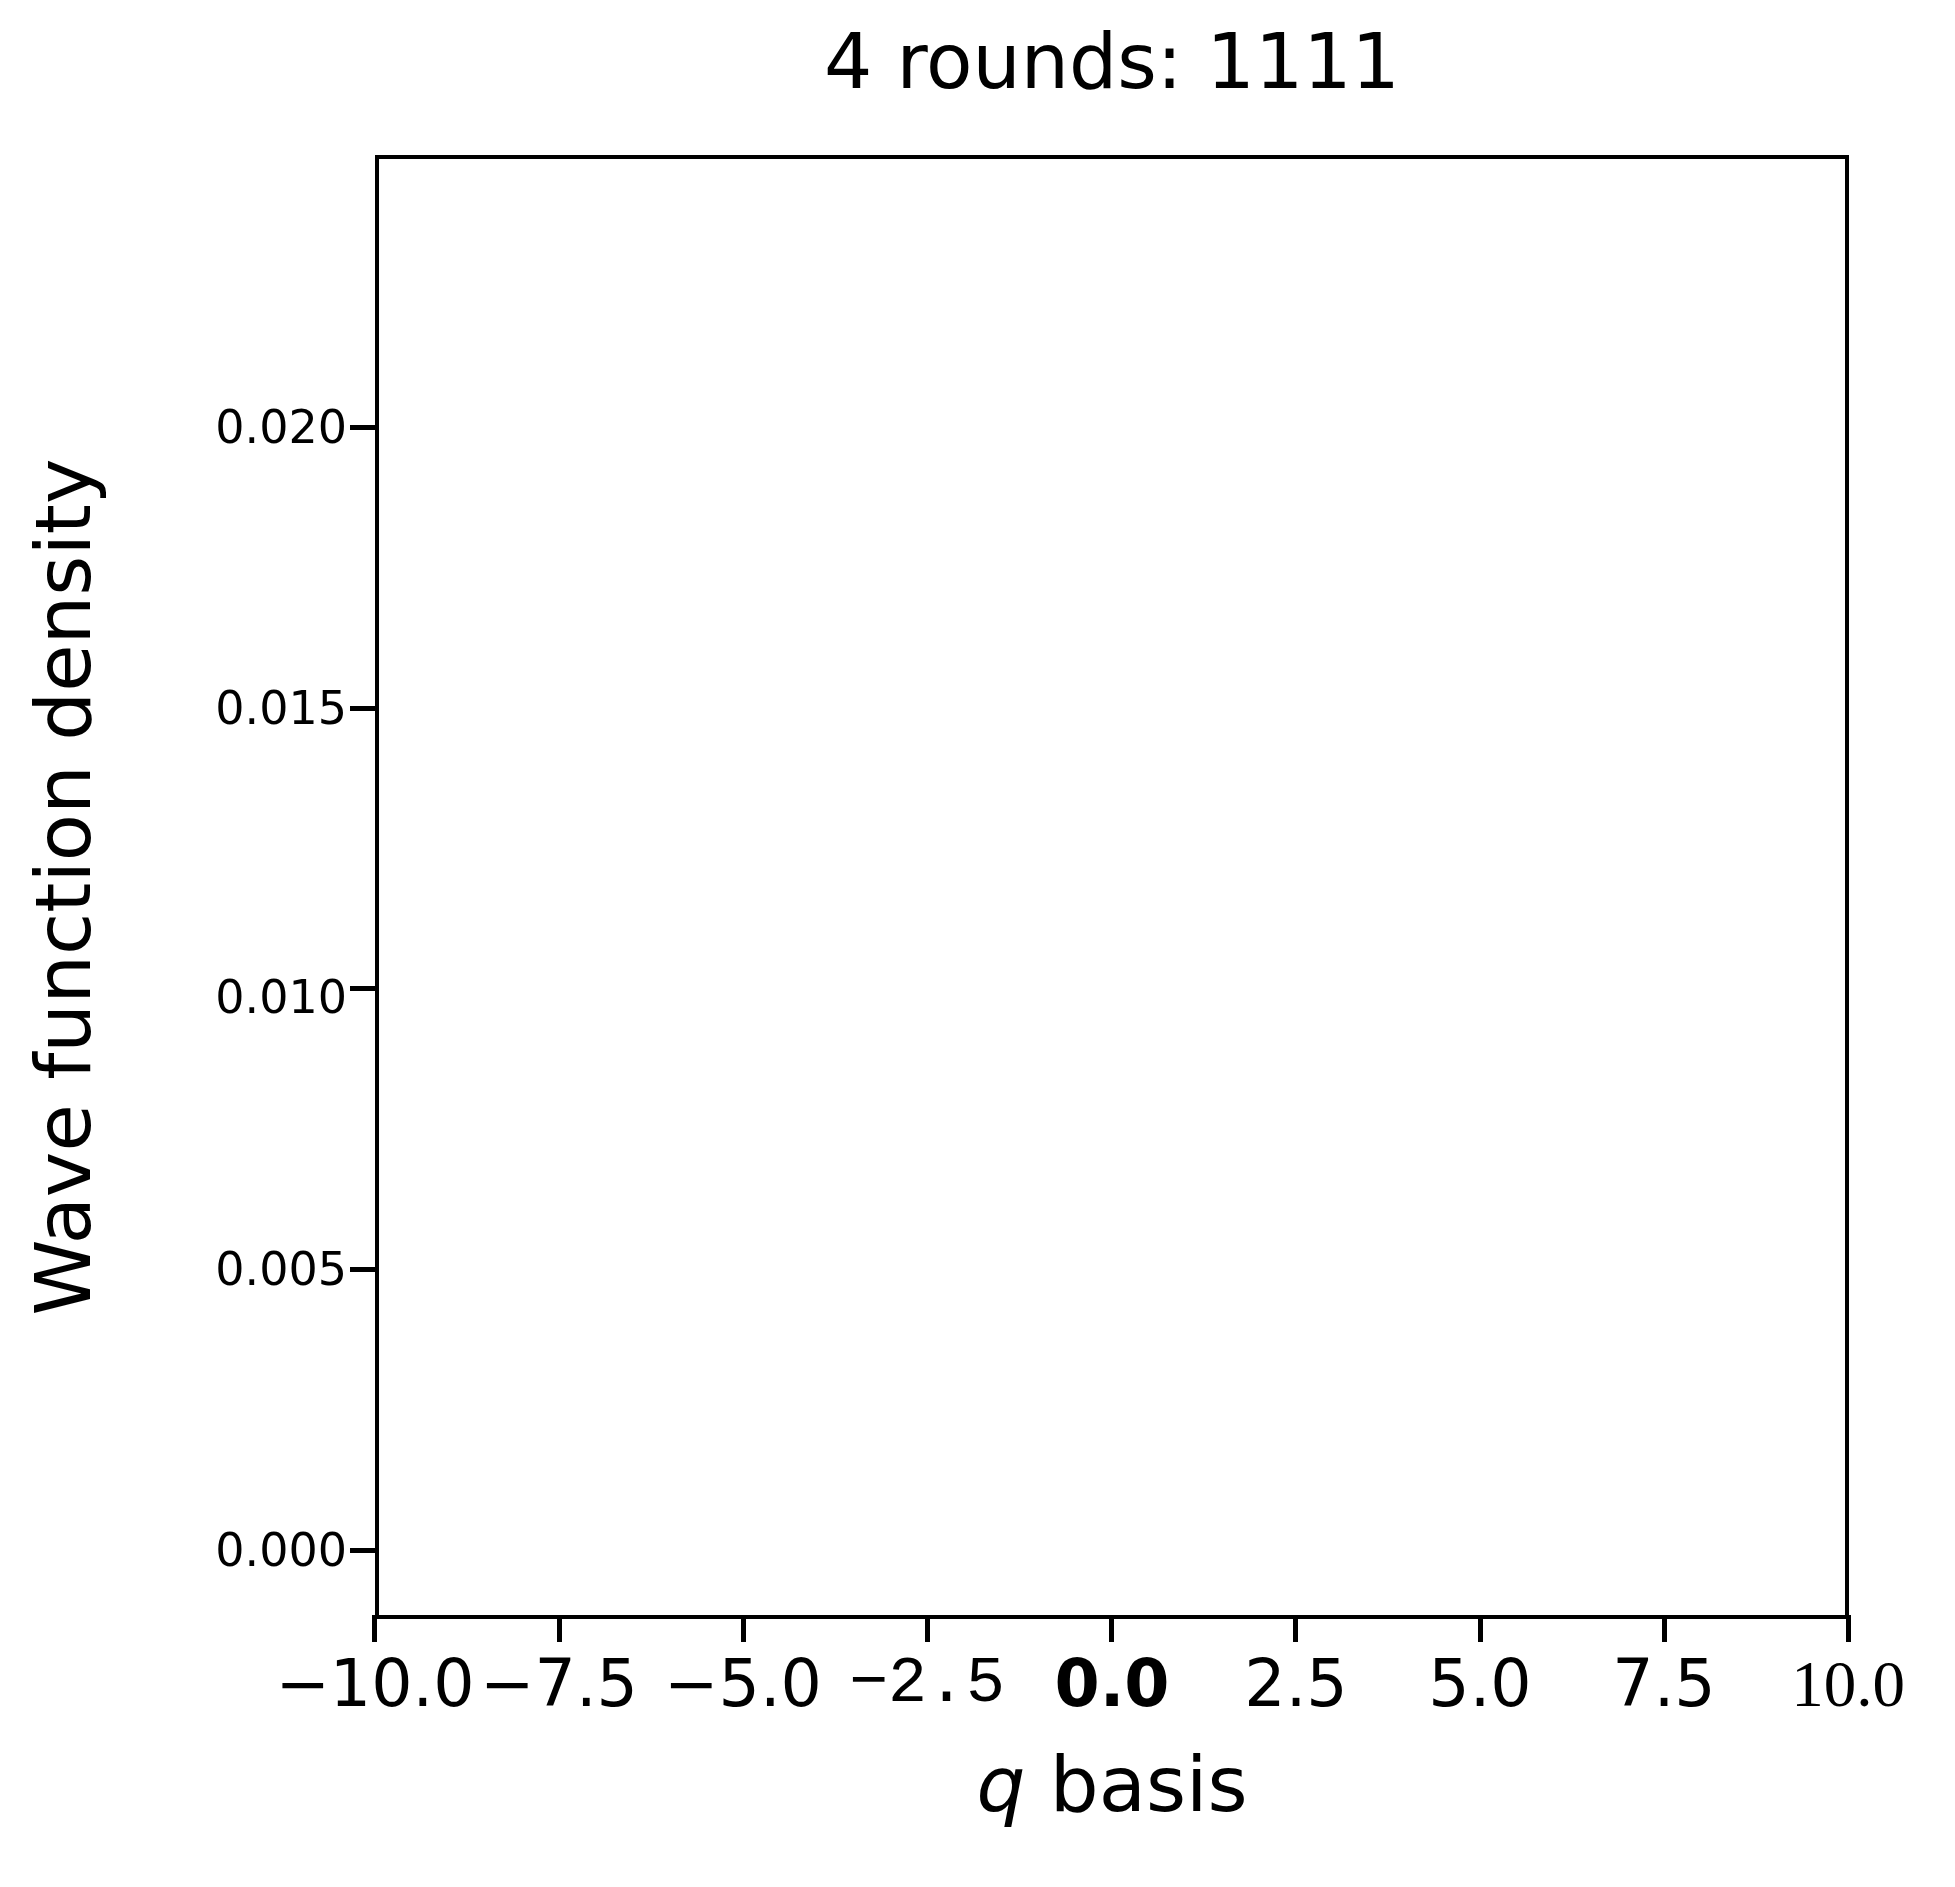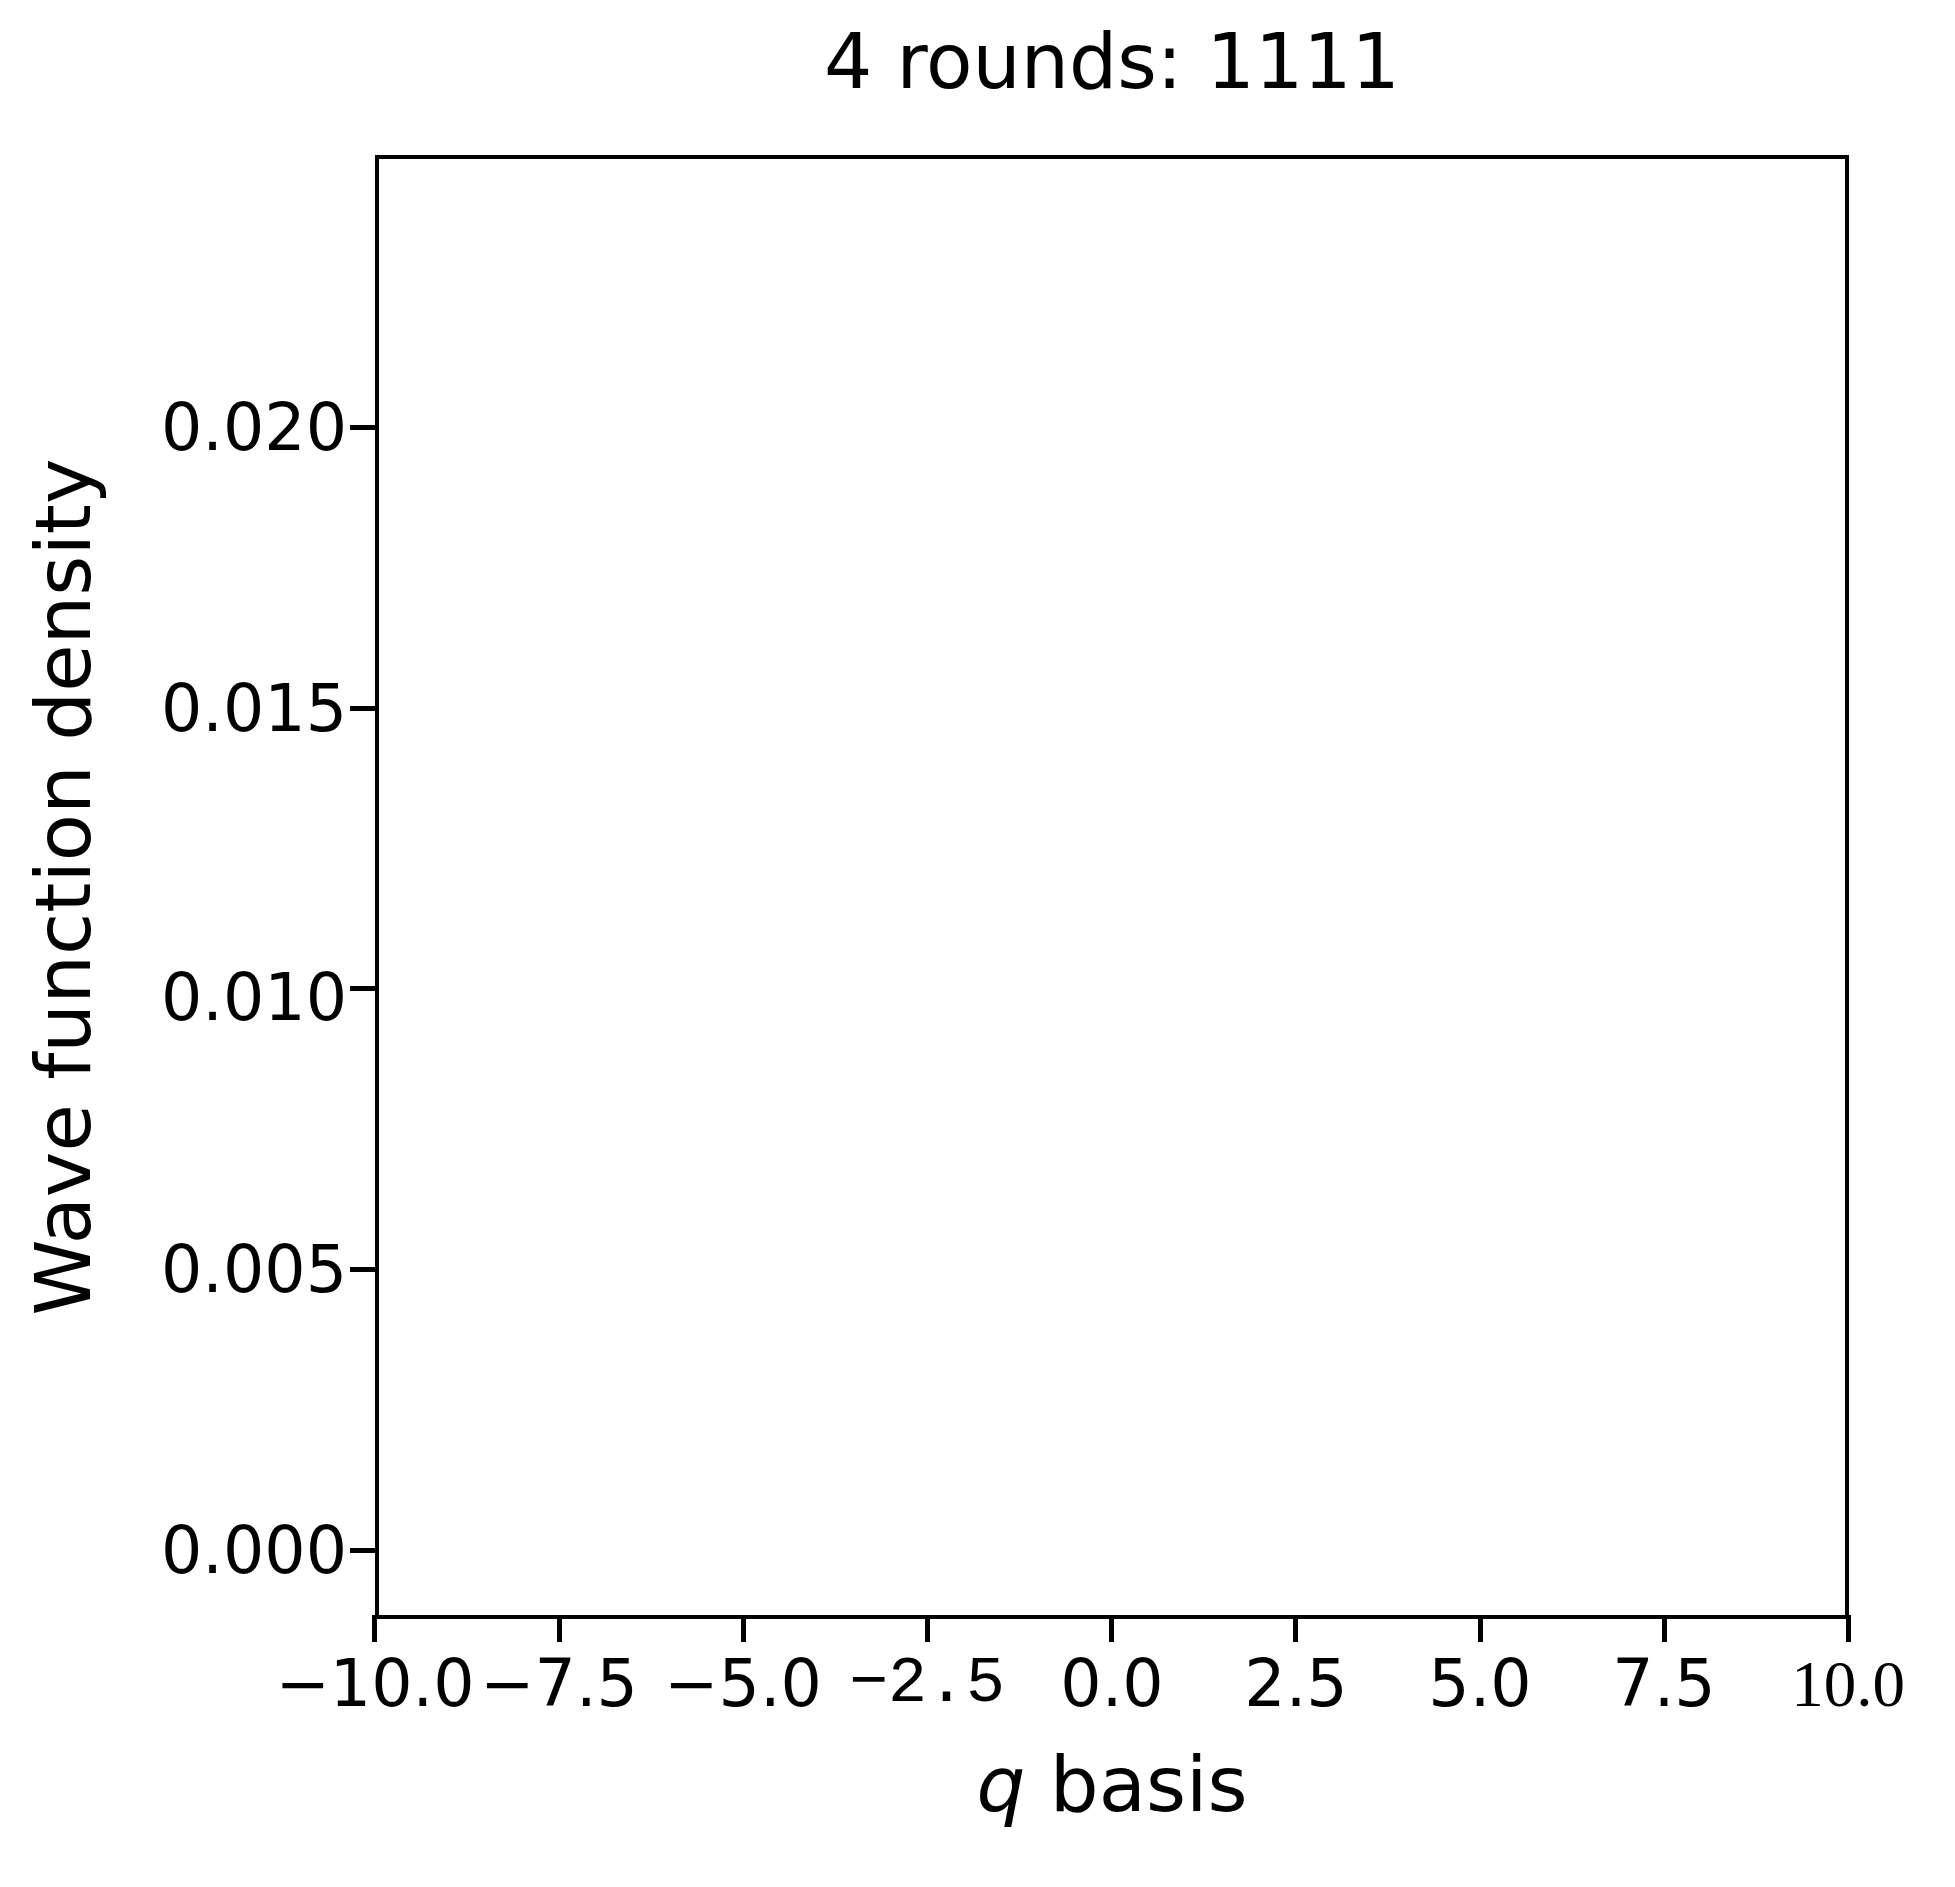--- a/index.html
+++ b/index.html
@@ -49,21 +49,21 @@
     top: 155px;
     width: 1474px;
     height: 1464px;
     display: block;
   }
   
   .ytick-label {
     position: absolute;
     right: 1608px;           
     text-align: center;
-    font-size: 65px;
+    font-size: 46px;
     line-height: 65px;
     color: #000000;
     white-space: nowrap;
     font-family: "DejaVu Sans", sans-serif;
   }
   .ytick-mark {
     position: absolute;
     left: 350px;
     width: 27px;
     height: 4.9px;
@@ -153,21 +153,21 @@
   <div id="xticks-group">
       <div class="xtick-mark" style="left: 372px;"></div>
       <div class="xtick-label" style="left: 375px;">−10.0</div>
       <div class="xtick-mark" style="left: 557px;"></div>
       <div class="xtick-label" style="left: 559px;">−7.5</div>
       <div class="xtick-mark" style="left: 741px;"></div>
       <div class="xtick-label" style="left: 743px;">−5.0</div>
       <div class="xtick-mark" style="left: 925px;"></div>
       <div class="xtick-label" style="left: 927px; font-family: Liberation Mono, monospace;">−2.5</div>
       <div class="xtick-mark" style="left: 1109px;"></div>
-      <div class="xtick-label" style="left: 1112px;">0.0</div>
+      <div class="xtick-label" style="left: 1112px; font-weight: bold;">0.0</div>
       <div class="xtick-mark" style="left: 1293px;"></div>
       <div class="xtick-label" style="left: 1296px;">2.5</div>
       <div class="xtick-mark" style="left: 1478px;"></div>
       <div class="xtick-label" style="left: 1480px;">5.0</div>
       <div class="xtick-mark" style="left: 1662px;"></div>
       <div class="xtick-label" style="left: 1664px;">7.5</div>
       <div class="xtick-mark" style="left: 1846px;"></div>
       <div class="xtick-label" style="left: 1848px; font-family: Liberation Serif, serif;">10.0</div>
     </div>
 

